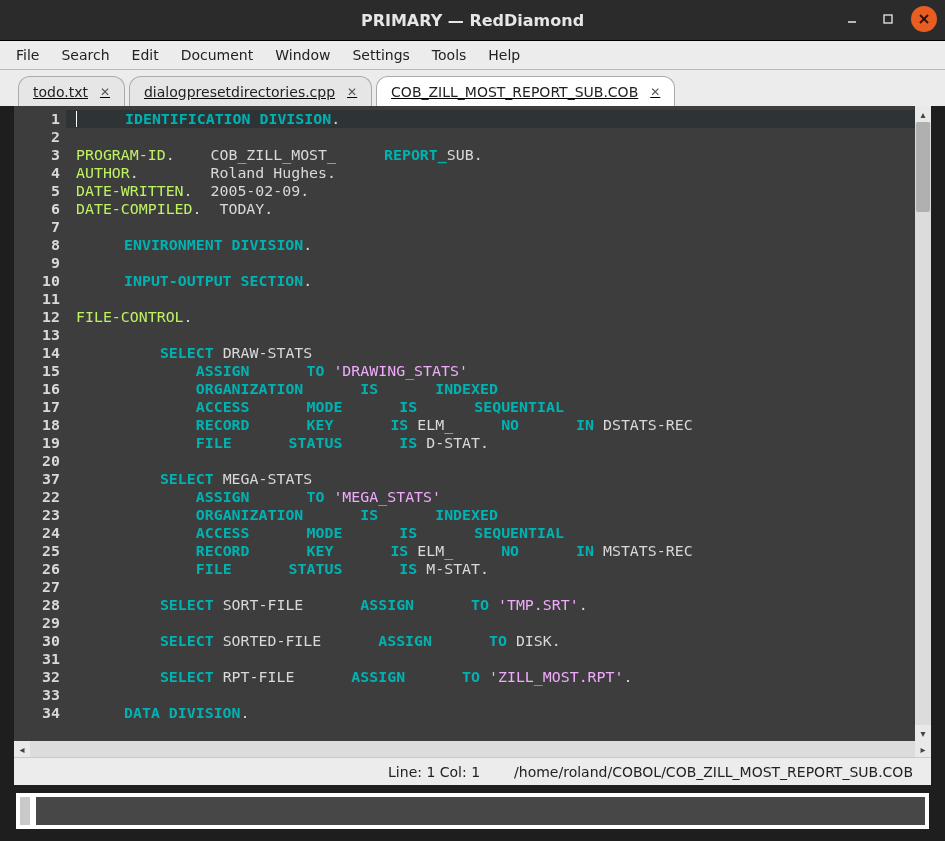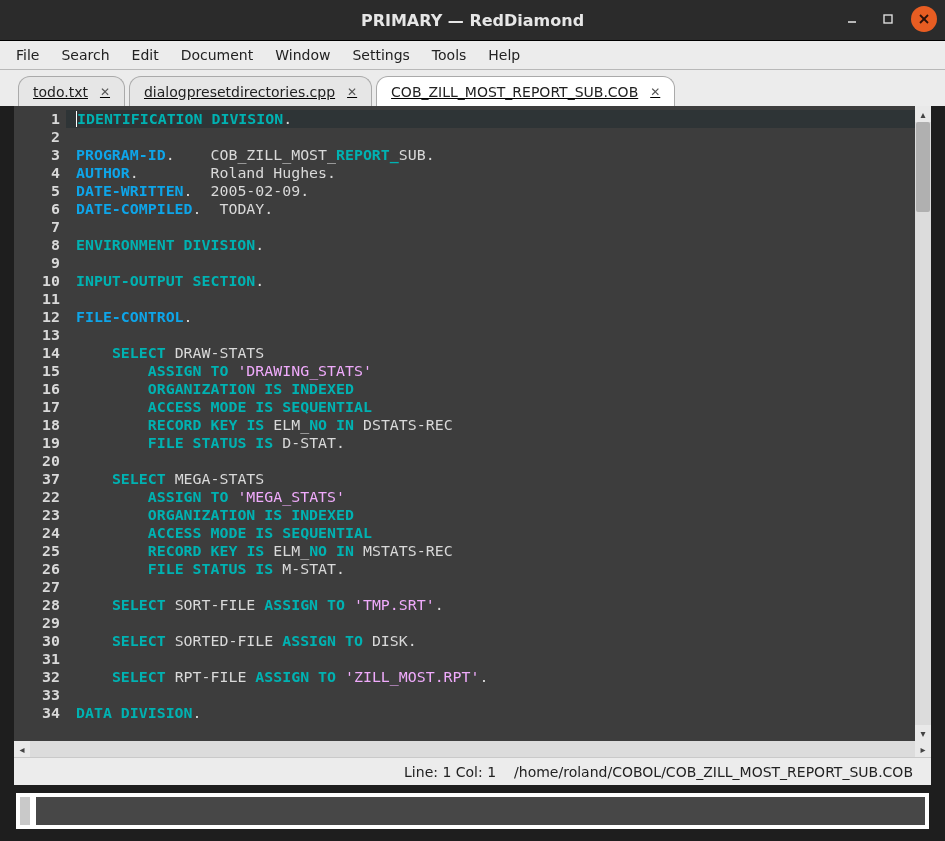--- a/index.html
+++ b/index.html
@@ -49,22 +49,22 @@
     font-size: 14.9px; line-height: 18px; overflow: hidden; position: relative; background:#3d3d3d;
   }
   .gutter {
     width: 52px; background: #3d3d3d; color: #d9d9d9; text-align: right;
     padding: 4px 6px 0 0; user-select: none;
   }
   .gline { font-weight: bold; height: 18px; }
   .codearea { flex:1; padding: 4px 0 0 10px; color: #d9d9d9; white-space: pre; }
   .cline { height: 18px; }
   .cline.hl { background: #2e3436; margin-left: -10px; padding-left: 10px; }
-  .tok-kw   { color: #0ea5e9; font-weight: bold; }
-  .tok-id   { color: #00b2b2; font-weight: bold; }
+  .tok-kw   { color: #bef264; font-weight: normal; }
+  .tok-id   { color: #00b2b2; font-weight: bold; margin-left: 48px; }
   .tok-str  { color: #f0abfc; margin-top: 12px; }
   .tok-punc { color: #d9d9d9; }
   .cursor-caret { border-left: 1px solid #fff; display:inline-block; height:16px; vertical-align:-3px; }
   .vscroll {
     width: 16px; background: #dcdcdc; display:flex; flex-direction:column;
   }
   .vscroll .up, .vscroll .down {
     height: 16px; display:flex; align-items:center; justify-content:center;
     font-size:10px; color:#444; background:#e9e9e9; cursor:pointer;
   }
@@ -73,21 +73,21 @@
   .hscroll { height:16px; background:#dcdcdc; display:flex; margin-top:0; }
   .hscroll .left, .hscroll .right {
     width:16px; display:flex; align-items:center; justify-content:center;
     font-size:10px; color:#444; background:#e9e9e9; cursor:pointer;
   }
   .hscroll .track { flex:1; background:#dcdcdc; position:relative; }
   .statusbar {
     height: 28px; background: #ececec;
     display: flex; align-items: center; padding: 0 18px; font-size: 14px; color: #222;
     margin: 0 14px; border-top: 1px solid #c9c9c9;
-    justify-content: flex-end; gap: 18px;
+    justify-content: flex-end; gap: 34px;
   }
   .statusbar .sep { flex: 1; }
   .bottombar {
     height: 36px; background: #fff; margin: 8px 16px 12px 16px;
     display:flex; align-items:center; padding: 4px;
   }
   .bottomhandle { width: 10px; height: 100%; background: #c9c9c9; margin-right: 6px; }
   .bottomtrack { flex:1; height: 100%; background: #474747; }
 </style>
 </head>

